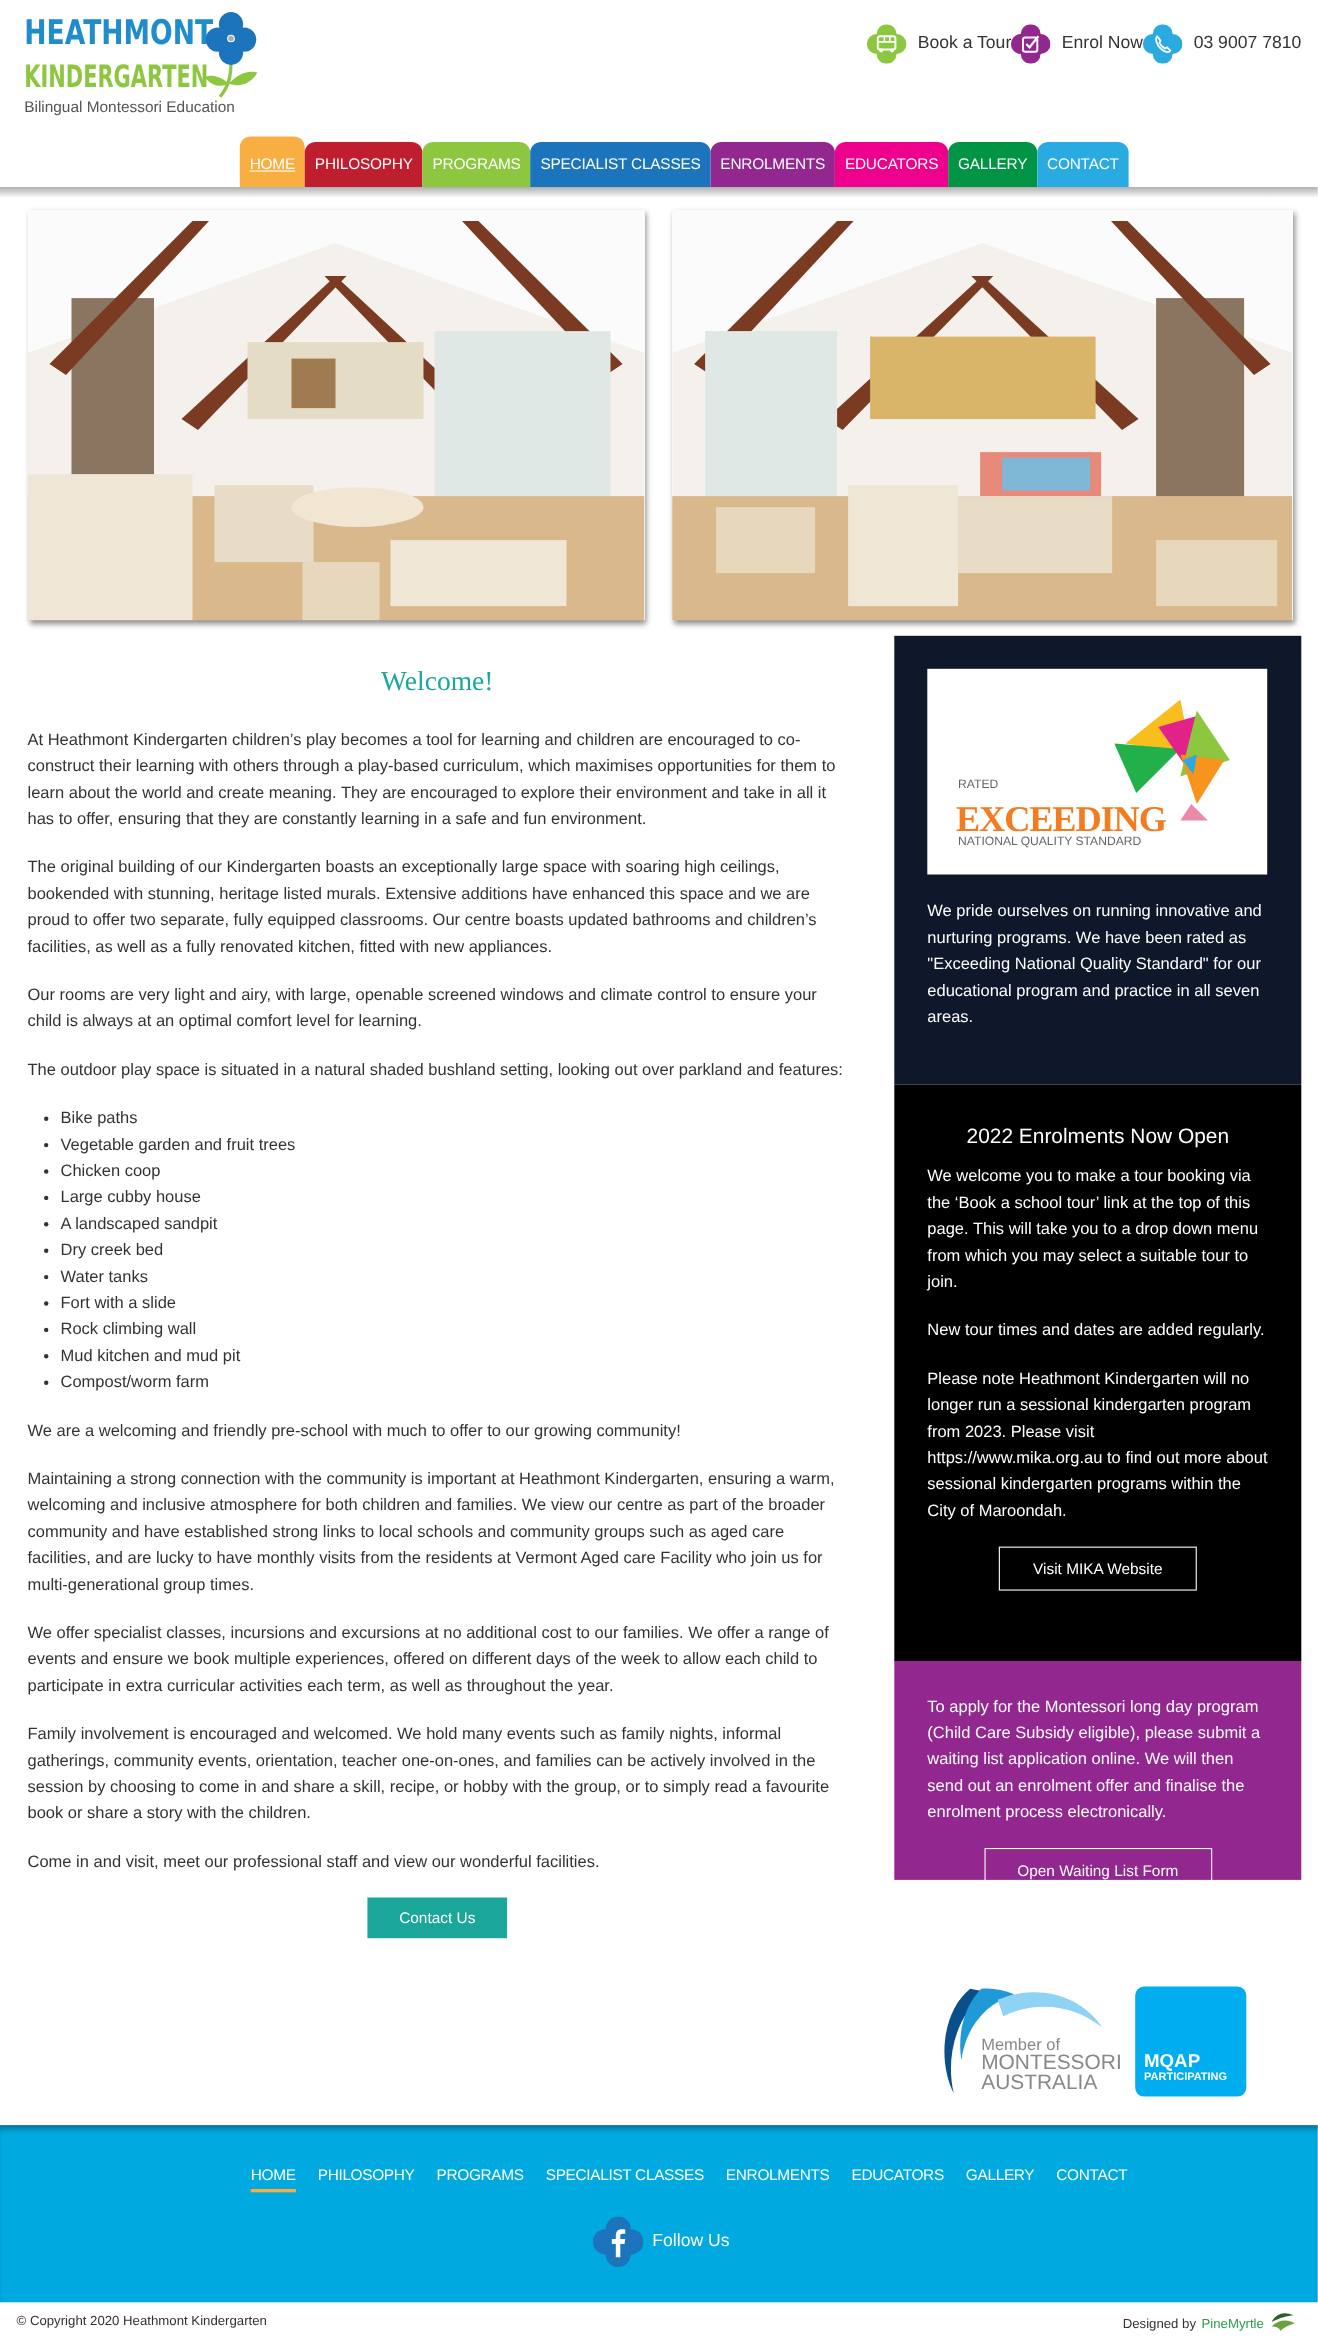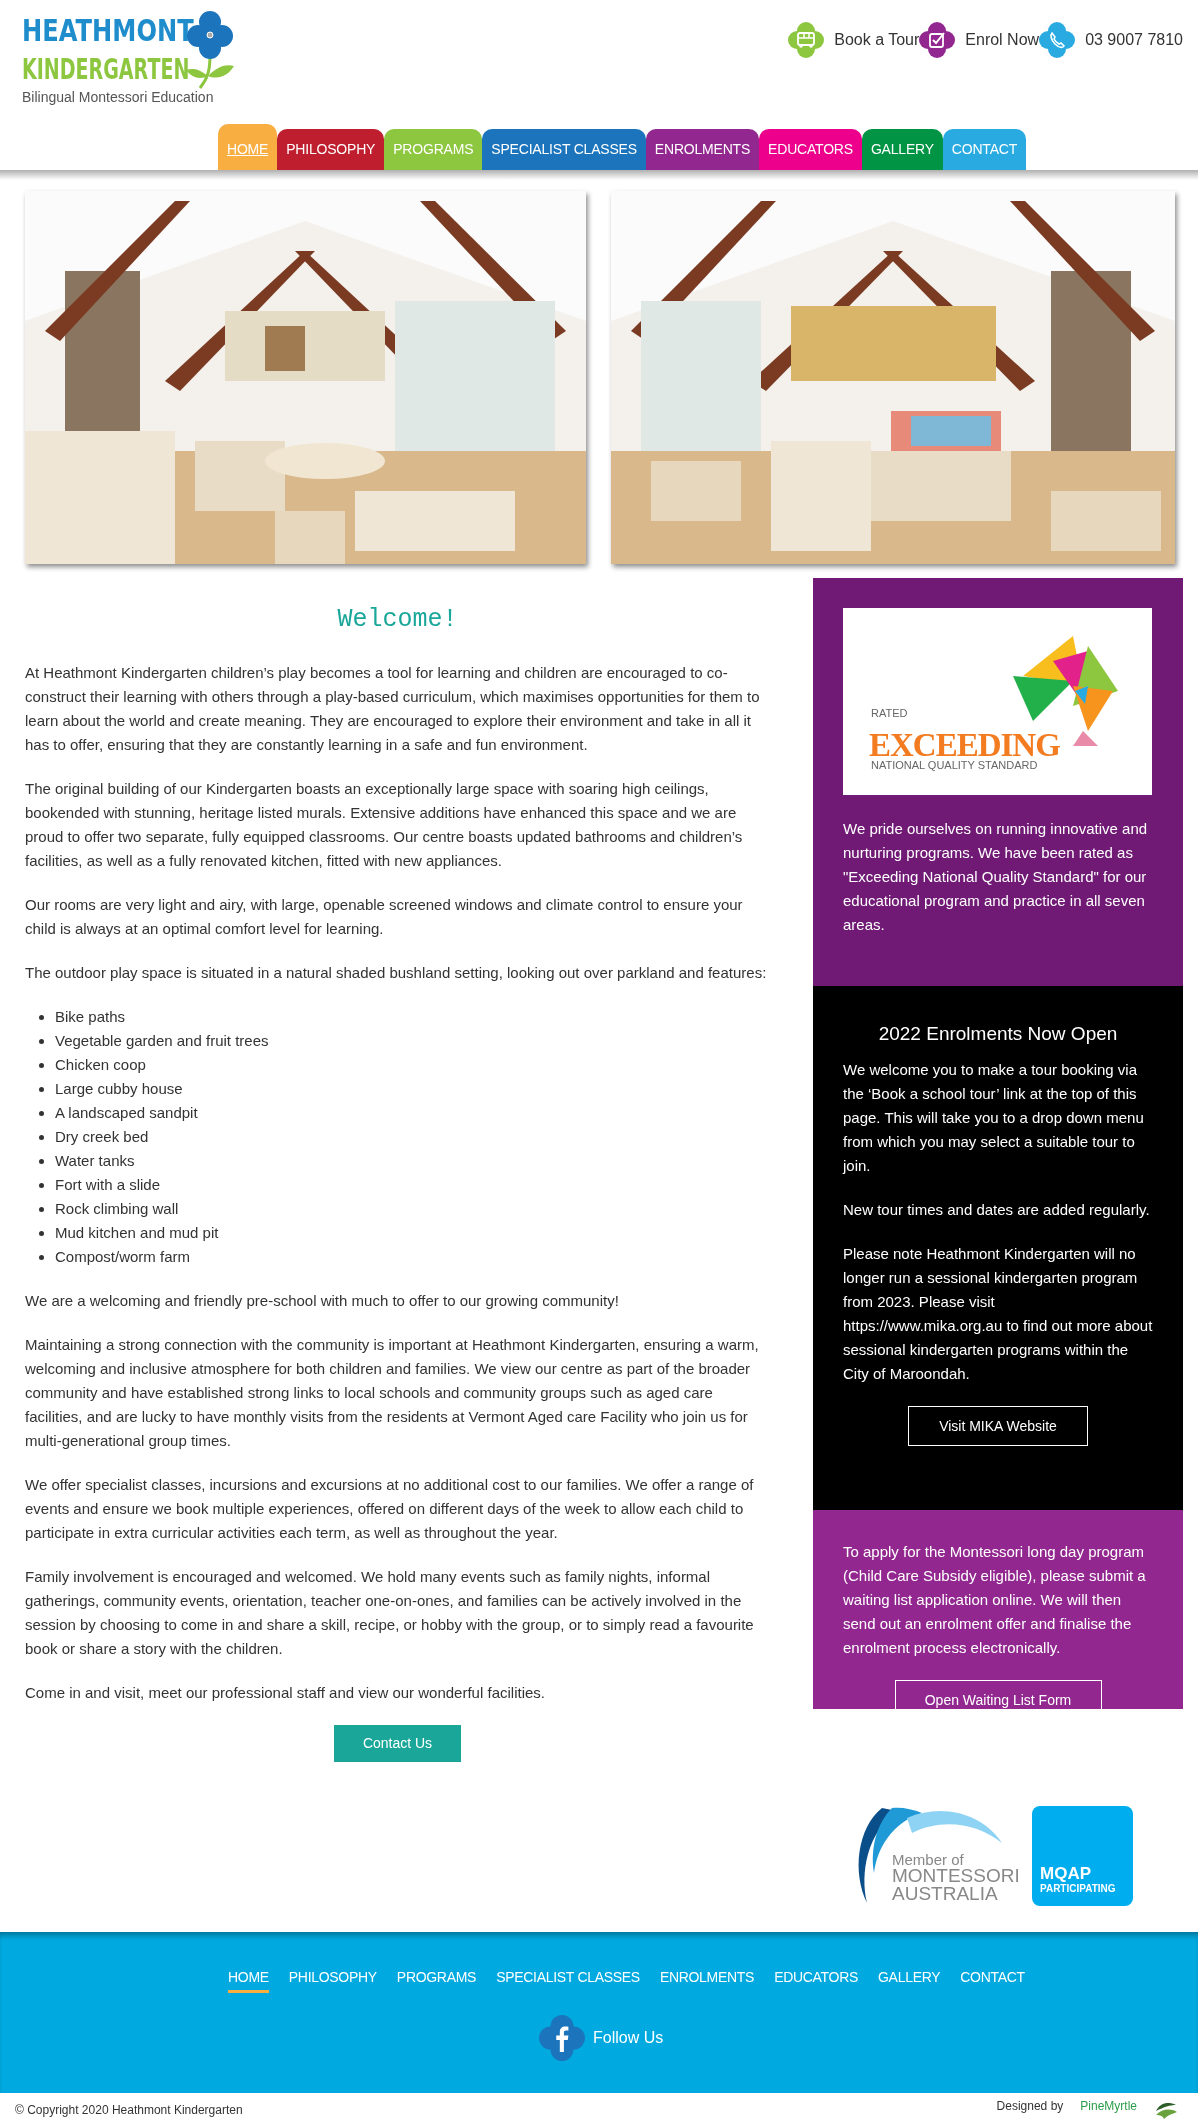--- a/index.html
+++ b/index.html
@@ -25,29 +25,29 @@
   .header-shadow { position: absolute; top: 170px; left: 0; width: 1198px; height: 10px; background: linear-gradient(#b0b0b0, #fff); }
 
   
   .hero { position: absolute; top: 191px; height: 373px; box-shadow: 2px 3px 5px rgba(0,0,0,0.45); overflow: hidden; }
   .hero1 { left: 25px; width: 561px; }
   .hero2 { left: 611px; width: 564px; }
   .hero svg { width: 100%; height: 100%; display: block; }
 
   
   .main { position: absolute; left: 25px; top: 600px; width: 745px; font-size: 15px; line-height: 24px; color: #333; font-family: "Liberation Sans", sans-serif; }
-  .main h1 { text-align: center; color: #1aa79a; font-weight: normal; font-size: 25px; height: 40px; line-height: 40px; margin-bottom: 21px; font-family: Liberation Mono, monospace; }
+  .main h1 { text-align: center; color: #1aa79a; font-weight: normal; font-size: 25px; height: 40px; line-height: 40px; margin-bottom: 21px; font-family: Liberation Serif, serif; }
   .main p { margin-bottom: 20px; }
   .main ul { margin: 0 0 20px 30px; list-style: disc; }
   .main ul li { height: 24px; }
   .contact-btn { display: block; margin: 0 auto; width: 127px; height: 37px; line-height: 37px; text-align: center; background: #1aa79a; color: #fff; font-size: 14px; border: none; font-family: "Liberation Sans", sans-serif; }
 
   
   .side { position: absolute; left: 813px; width: 370px; color: #fff; font-family: "Liberation Sans", sans-serif; font-size: 15px; line-height: 24px; }
-  .panel-orange { top: 578px; height: 408px; background: #701a75; padding: 30px 30px; }
+  .panel-orange { top: 578px; height: 408px; background: #0f172a; padding: 30px 30px; }
   .panel-green { top: 986px; height: 524px; background: #000000; padding: 28px 30px; }
   .panel-purple { top: 1510px; height: 199px; background: #92278f; padding: 30px 30px; }
   .badge { width: 309px; height: 187px; background: #fff; position: relative; margin-bottom: 22px; }
   .badge .rated { position: absolute; left: 28px; top: 93px; color: #666; font-size: 11px; }
   .badge .exc { position: absolute; left: 26px; top: 104px; color: #f37b20; font-size: 33px; font-weight: bold; font-family: "Liberation Serif", serif; letter-spacing: -1px; margin-top: 21px; }
   .badge .nqs { position: absolute; left: 28px; top: 145px; color: #666; font-size: 11px; }
   .badge svg { position: absolute; left: 170px; top: 28px; }
   .side h2 { text-align: center; font-weight: normal; font-size: 19px; height: 40px; line-height: 40px; margin-bottom: 4px; }
   .side p { margin-bottom: 20px; }
   .outline-btn { display: block; margin: 0 auto; border: 1px solid #fff; background: transparent; color: #fff; font-size: 14px; text-align: center; font-family: "Liberation Sans", sans-serif; }
@@ -62,21 +62,21 @@
   .mqap .b { position: absolute; left: 8px; top: 77px; font-size: 10px; }
 
   
   .footer { position: absolute; left: 0; top: 1932px; width: 1198px; height: 161px; background: #00aae0; box-shadow: inset 0 6px 6px -3px rgba(0,0,0,0.35); }
   .fnav { position: absolute; top: 35px; left: 228px; display: flex; gap: 20px; }
   .fnav a { color: #fff; font-size: 14px; font-family: "Liberation Sans", sans-serif; text-decoration: none; height: 26px; line-height: 20px; letter-spacing: -0.3px; }
   .fnav a.active { border-bottom: 3px solid #f9ae42; }
   .follow { position: absolute; top: 83px; left: 539px; display: flex; align-items: center; gap: 8px; color: #fff; font-size: 16px; font-family: "Liberation Sans", sans-serif; text-decoration: none; }
   .bottom { position: absolute; top: 2093px; left: 0; width: 1198px; height: 33px; font-size: 12px; color: #333; font-family: "Liberation Sans", sans-serif; border-radius: 10px; }
   .copy { position: absolute; left: 15px; top: 10px; }
-  .designed { position: absolute; right: 20px; top: 6px; display: flex; align-items: flex-start; gap: 17px; }
+  .designed { position: absolute; right: 20px; top: 6px; display: flex; align-items: flex-end; gap: 5px; }
   .designed .pm { color: #2a9d4a; }
 </style>
 </head>
 <body>
 
 <div class="header">
   <div class="logo">
     <span class="l1">HEATHMONT</span>
     <span class="l2">KINDERGARTEN</span>
     <span class="l3">Bilingual Montessori Education</span>

